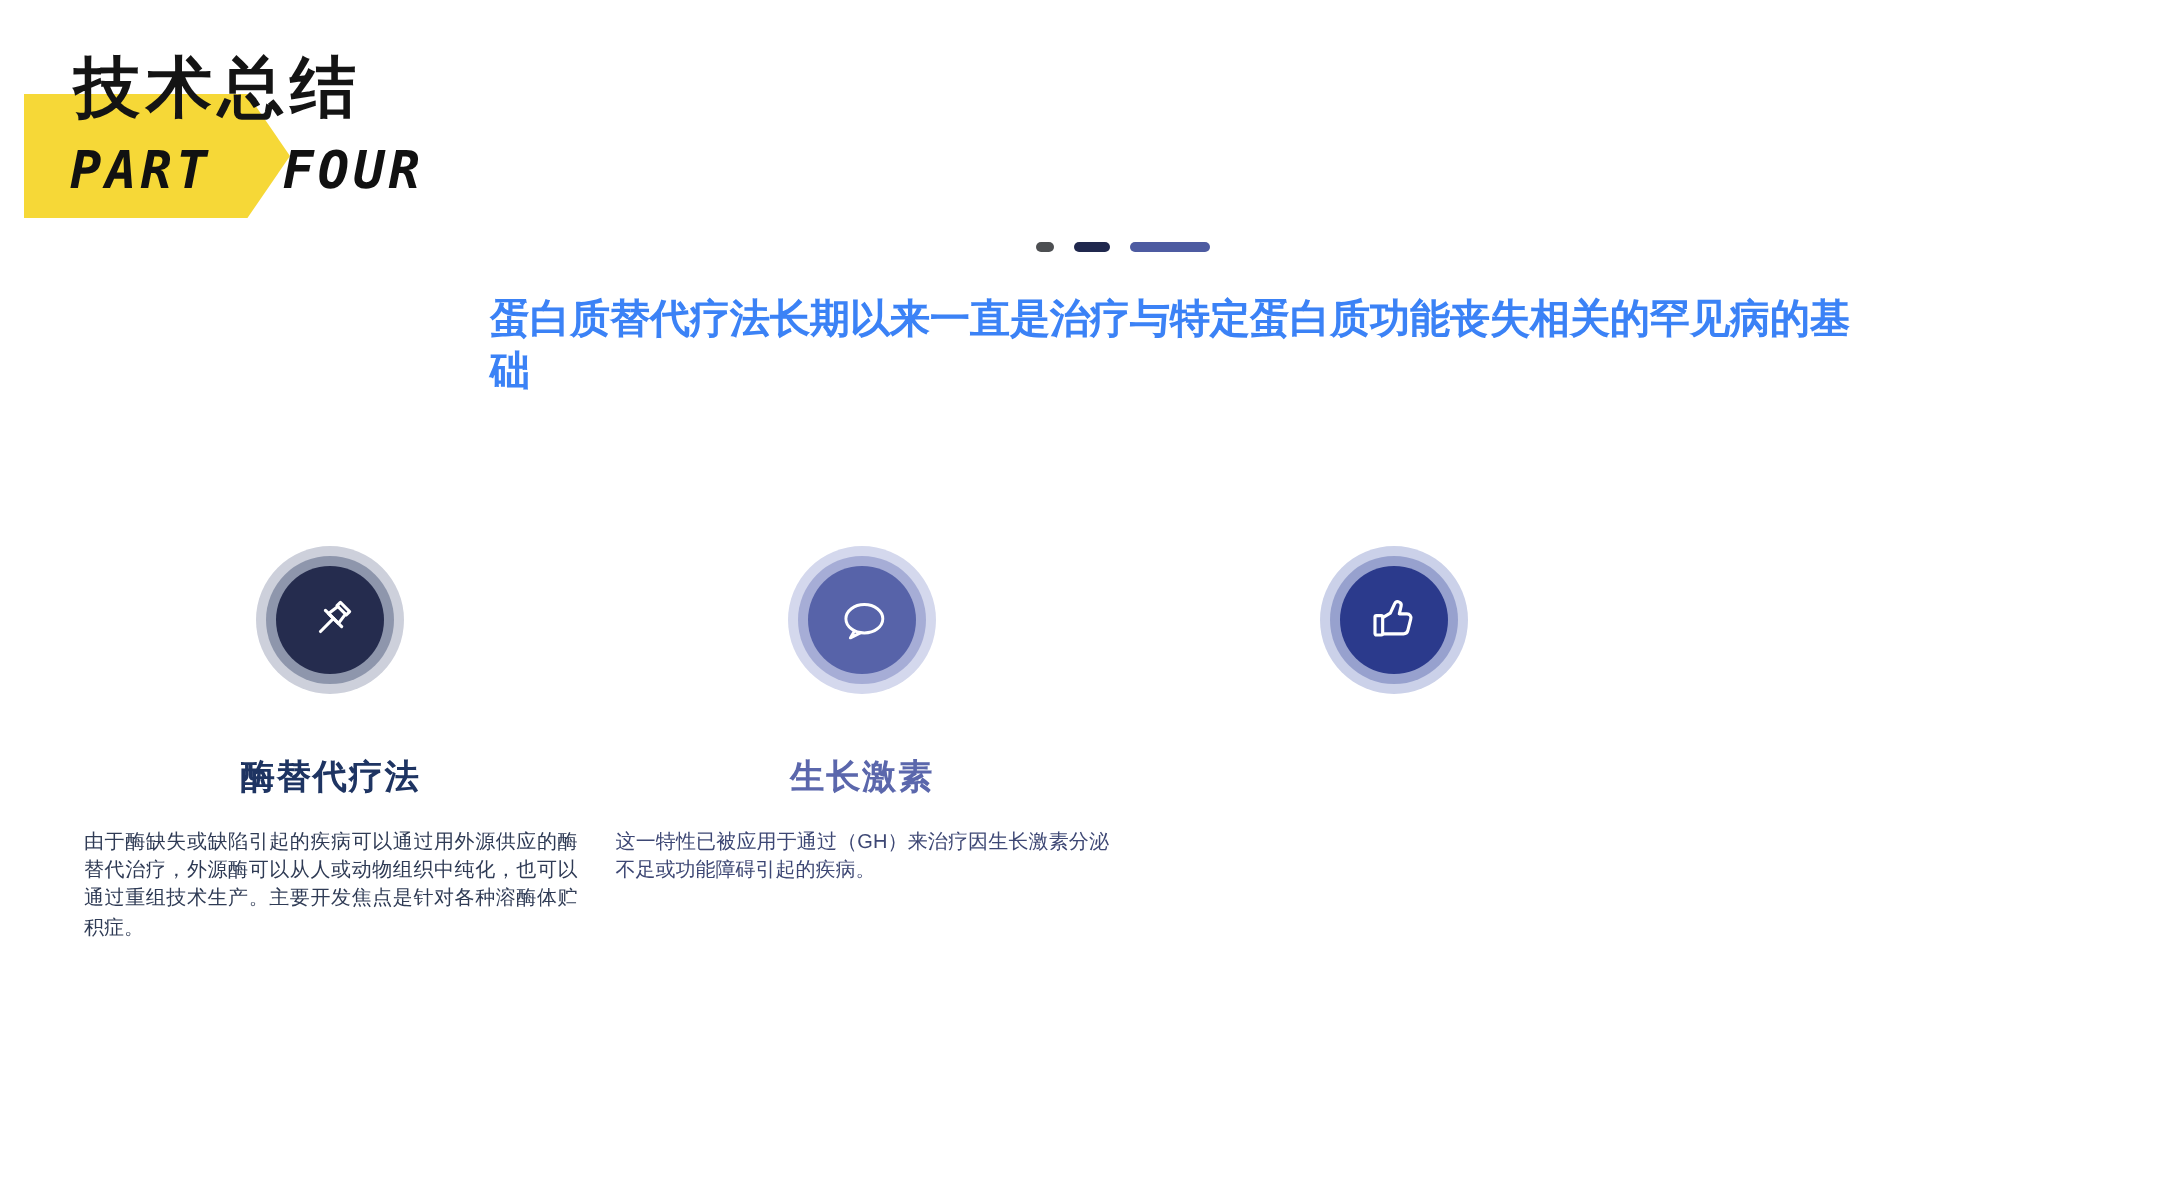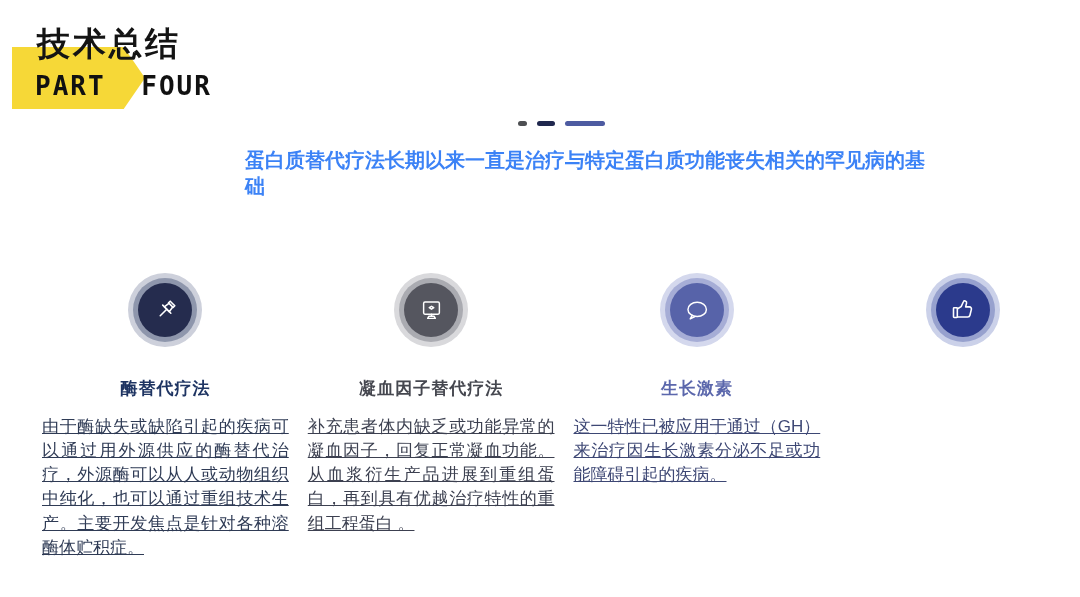--- a/index.html
+++ b/index.html
@@ -12,21 +12,21 @@
     position:absolute;left:0;top:47px;width:133px;height:62px;
     clip-path:polygon(0 0,84% 0,100% 50%,84% 100%,0 100%);
   }
   .header-title{
     position:absolute;left:25px;top:22px;font-size:33px;font-weight:700;
     color:#141414;letter-spacing:3px;white-space:nowrap;
   }
   .part-label{
     position:absolute;left:23px;top:71px;font-size:26px;font-weight:700;
     color:#111;font-family:"DejaVu Sans Mono",monospace;
-    letter-spacing:2px;word-spacing:18px;white-space:nowrap;
+    letter-spacing:2px;word-spacing:18px;white-space:nowrap;font-style:italic;
   }
   
   .dashes{position:absolute;left:506px;top:121px;display:flex;align-items:center;gap:10px;}
   .dash{height:5px;border-radius:2.5px;}
   .dash.d1{width:9px;}
   .dash.d2{width:18px;}
   .dash.d3{width:40px;}
   
   .intro{
     position:absolute;left:233px;top:147px;width:690px;
@@ -45,22 +45,22 @@
     background:var(--circle);
     box-shadow:0 0 0 5px var(--ring-mid),0 0 0 10px var(--ring-outer);
     display:flex;align-items:center;justify-content:center;
   }
   .circle svg{display:block;}
   .col-title{
     margin-top:22px;font-size:17px;font-weight:700;color:var(--title-color);
     text-align:left;letter-spacing:1px;white-space:nowrap;
   }
   .col-body{
-    margin-top:15px;font-size:17px;line-height:1.42;color:var(--body-color);
-    text-align:justify;width:100%;text-decoration:underline;
+    margin-top:15px;font-size:10px;line-height:1.42;color:var(--body-color);
+    text-align:justify;width:100%;
   }
 </style>
 </head>
 <body>
 
 <div class="slide">
 
   <div class="header-shape" style="background: rgb(246, 216, 55);"></div>
   <div class="header-title">技术总结</div>
   <div class="part-label">PART FOUR</div>
@@ -85,34 +85,20 @@
               <path d="M6.9 10.4 H17.1"></path>
               <path d="M12 10.4 V18.6"></path>
             </g>
           </svg>
         </div>
       </div>
       <div class="col-title">酶替代疗法</div>
       <div class="col-body">由于酶缺失或缺陷引起的疾病可以通过用外源供应的酶替代治疗，外源酶可以从人或动物组织中纯化，也可以通过重组技术生产。主要开发焦点是针对各种溶酶体贮积症。</div>
     </div>
 
-    <div class="col" style="--circle: #55565F; --ring-mid: #AAABB1; --ring-outer: #D9D9DC; --title-color: #45474F; --body-color: #3C4050;">
-      <div class="icon-wrap">
-        <div class="circle">
-          <svg width="27" height="27" viewBox="0 0 24 24" fill="none" stroke="#ffffff" stroke-width="1.3" stroke-linecap="round" stroke-linejoin="round">
-            <rect x="5" y="4.5" width="14" height="10.8" rx="1.2"></rect>
-            <path d="M10 9.5 L12 8.3 L14 9.5 L12 10.8 Z"></path>
-            <path d="M12 15.3 V17.2"></path>
-            <path d="M9.6 17.2 H14.4 L15.4 19 H8.6 Z"></path>
-          </svg>
-        </div>
-      </div>
-      <div class="col-title">凝血因子替代疗法</div>
-      <div class="col-body">补充患者体内缺乏或功能异常的凝血因子，回复正常凝血功能。从血浆衍生产品进展到重组蛋白，再到具有优越治疗特性的重组工程蛋白 。</div>
-    </div>
 
     <div class="col" style="--circle: #5763A9; --ring-mid: #A6ADD6; --ring-outer: #D4D8ED; --title-color: #5B67AC; --body-color: #3D4774;">
       <div class="icon-wrap">
         <div class="circle">
           <svg width="27" height="27" viewBox="0 0 24 24" fill="none" stroke="#ffffff" stroke-width="1.3" stroke-linecap="round" stroke-linejoin="round">
             <ellipse cx="12.6" cy="11" rx="8.2" ry="6.3"></ellipse>
             <path d="M8.2 16.4 L6.4 19.5 L10.6 17.4"></path>
           </svg>
         </div>
       </div>

